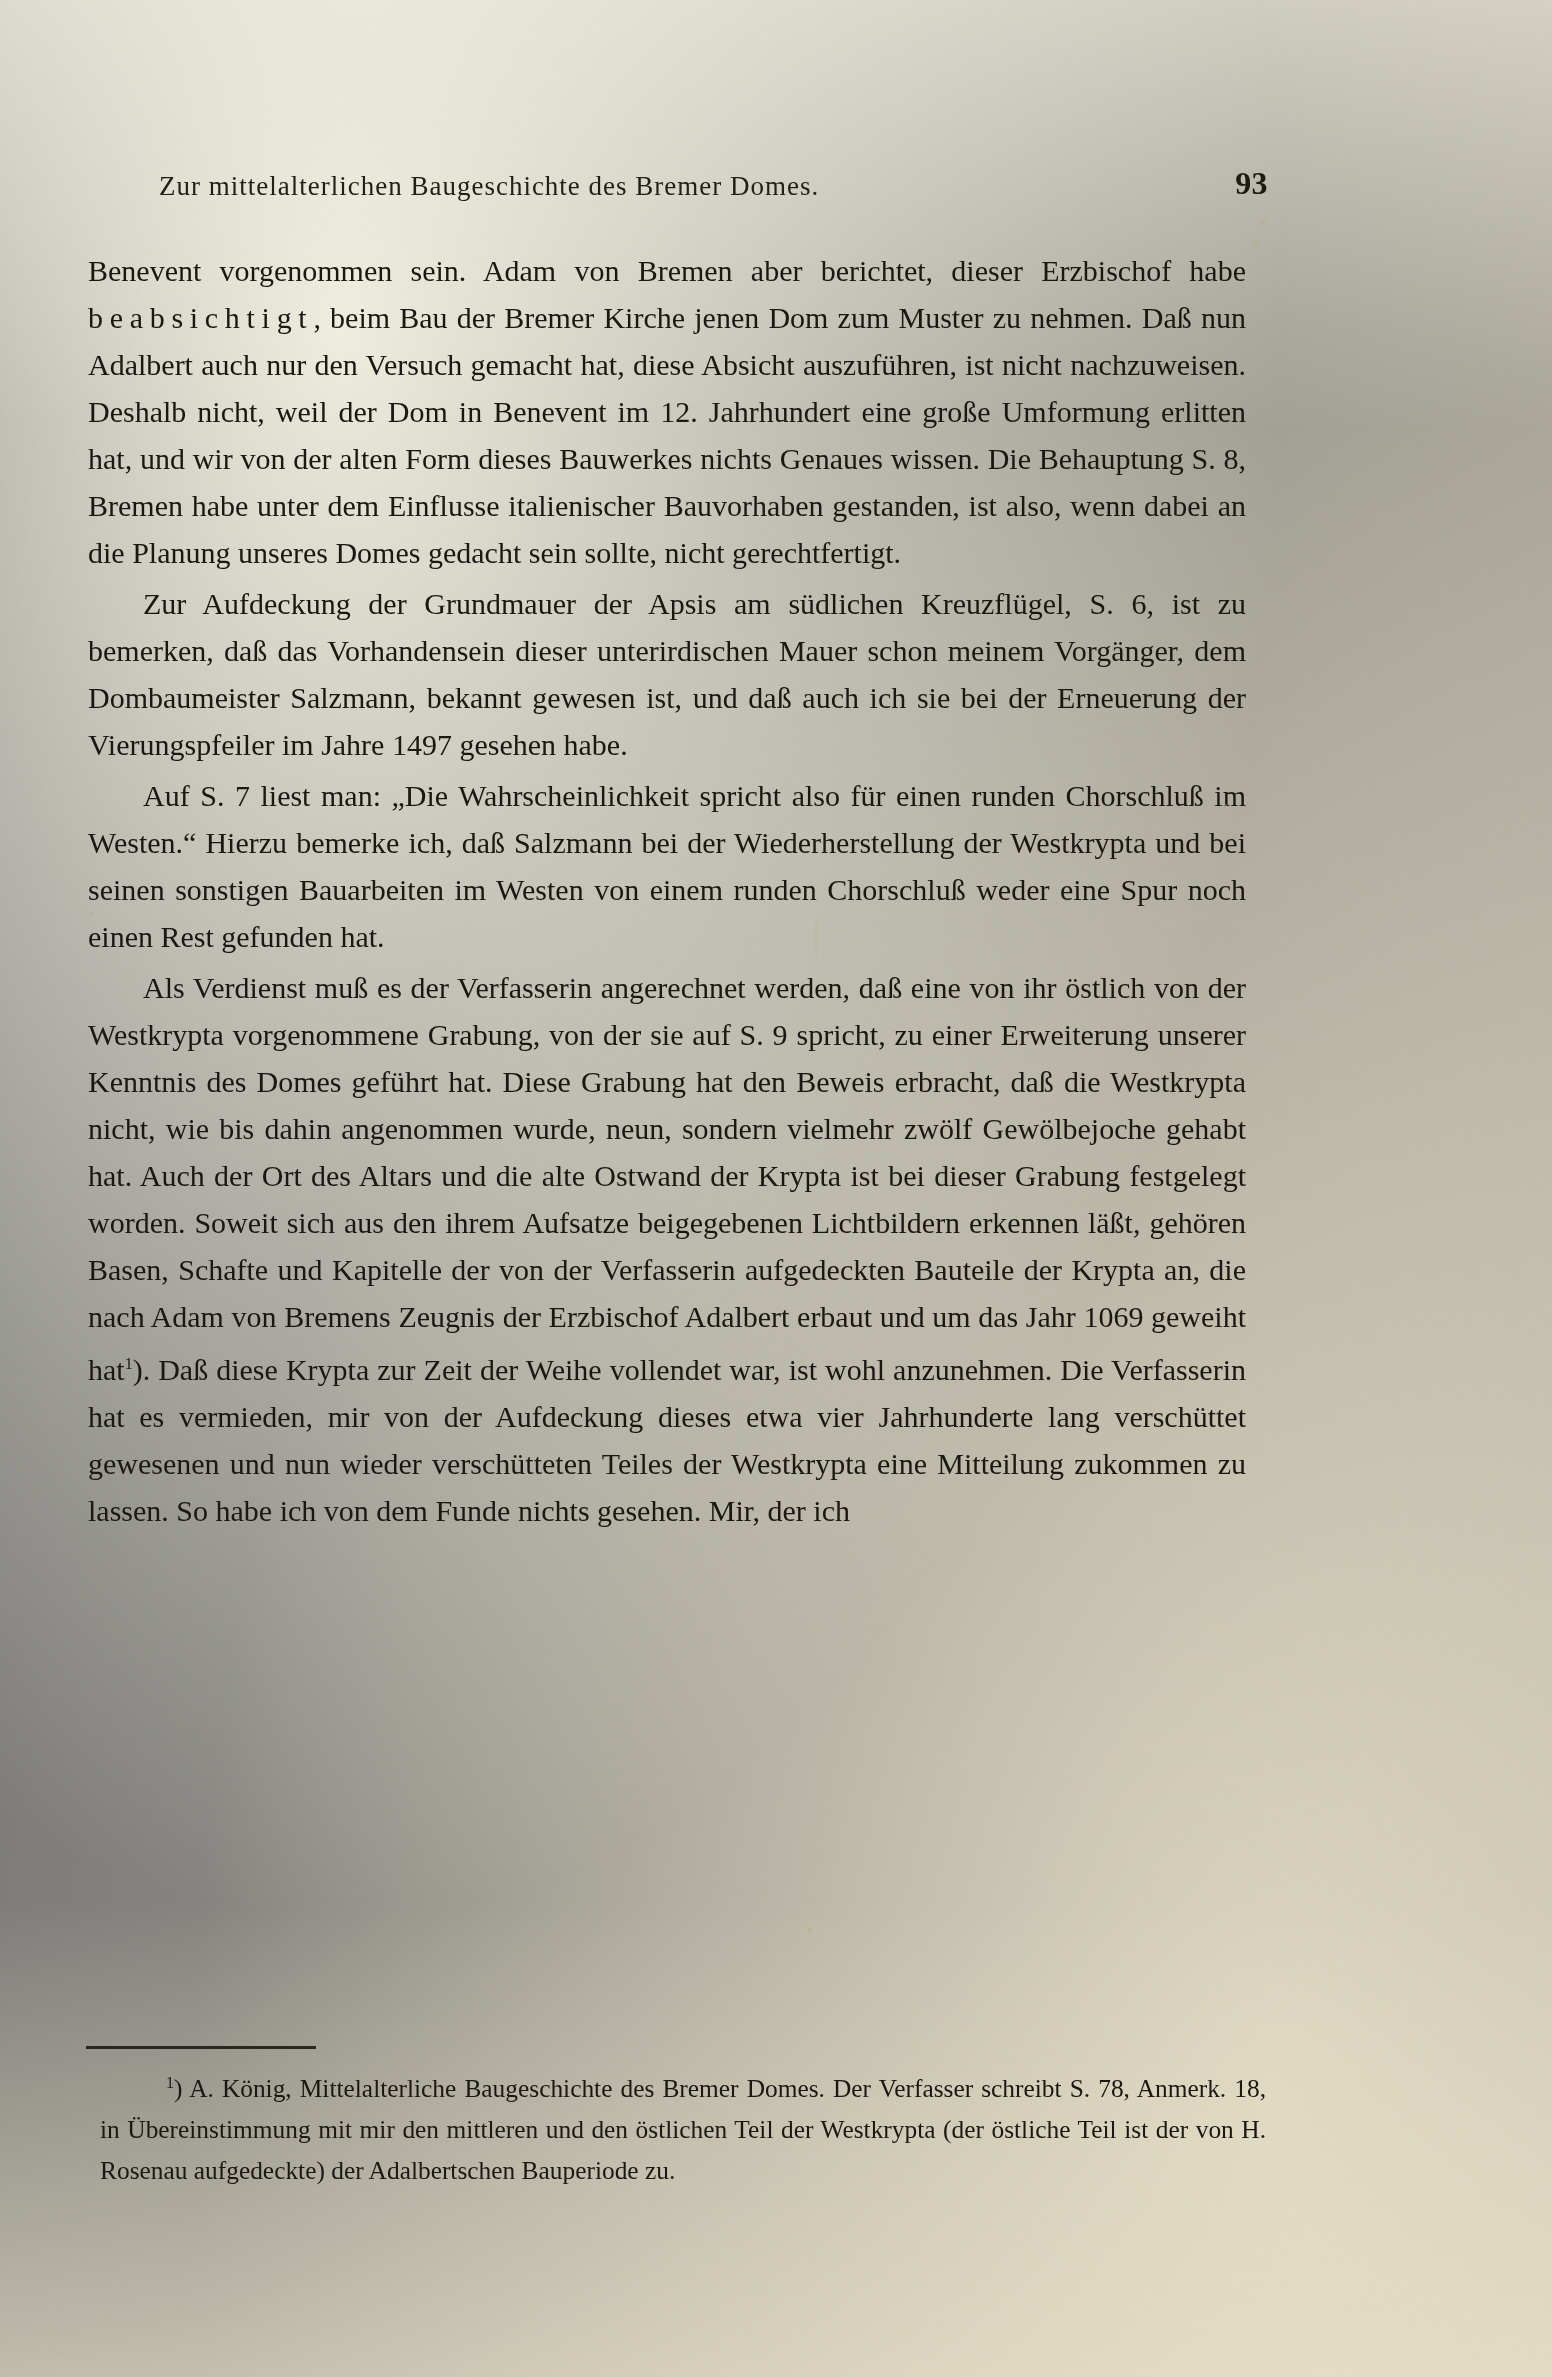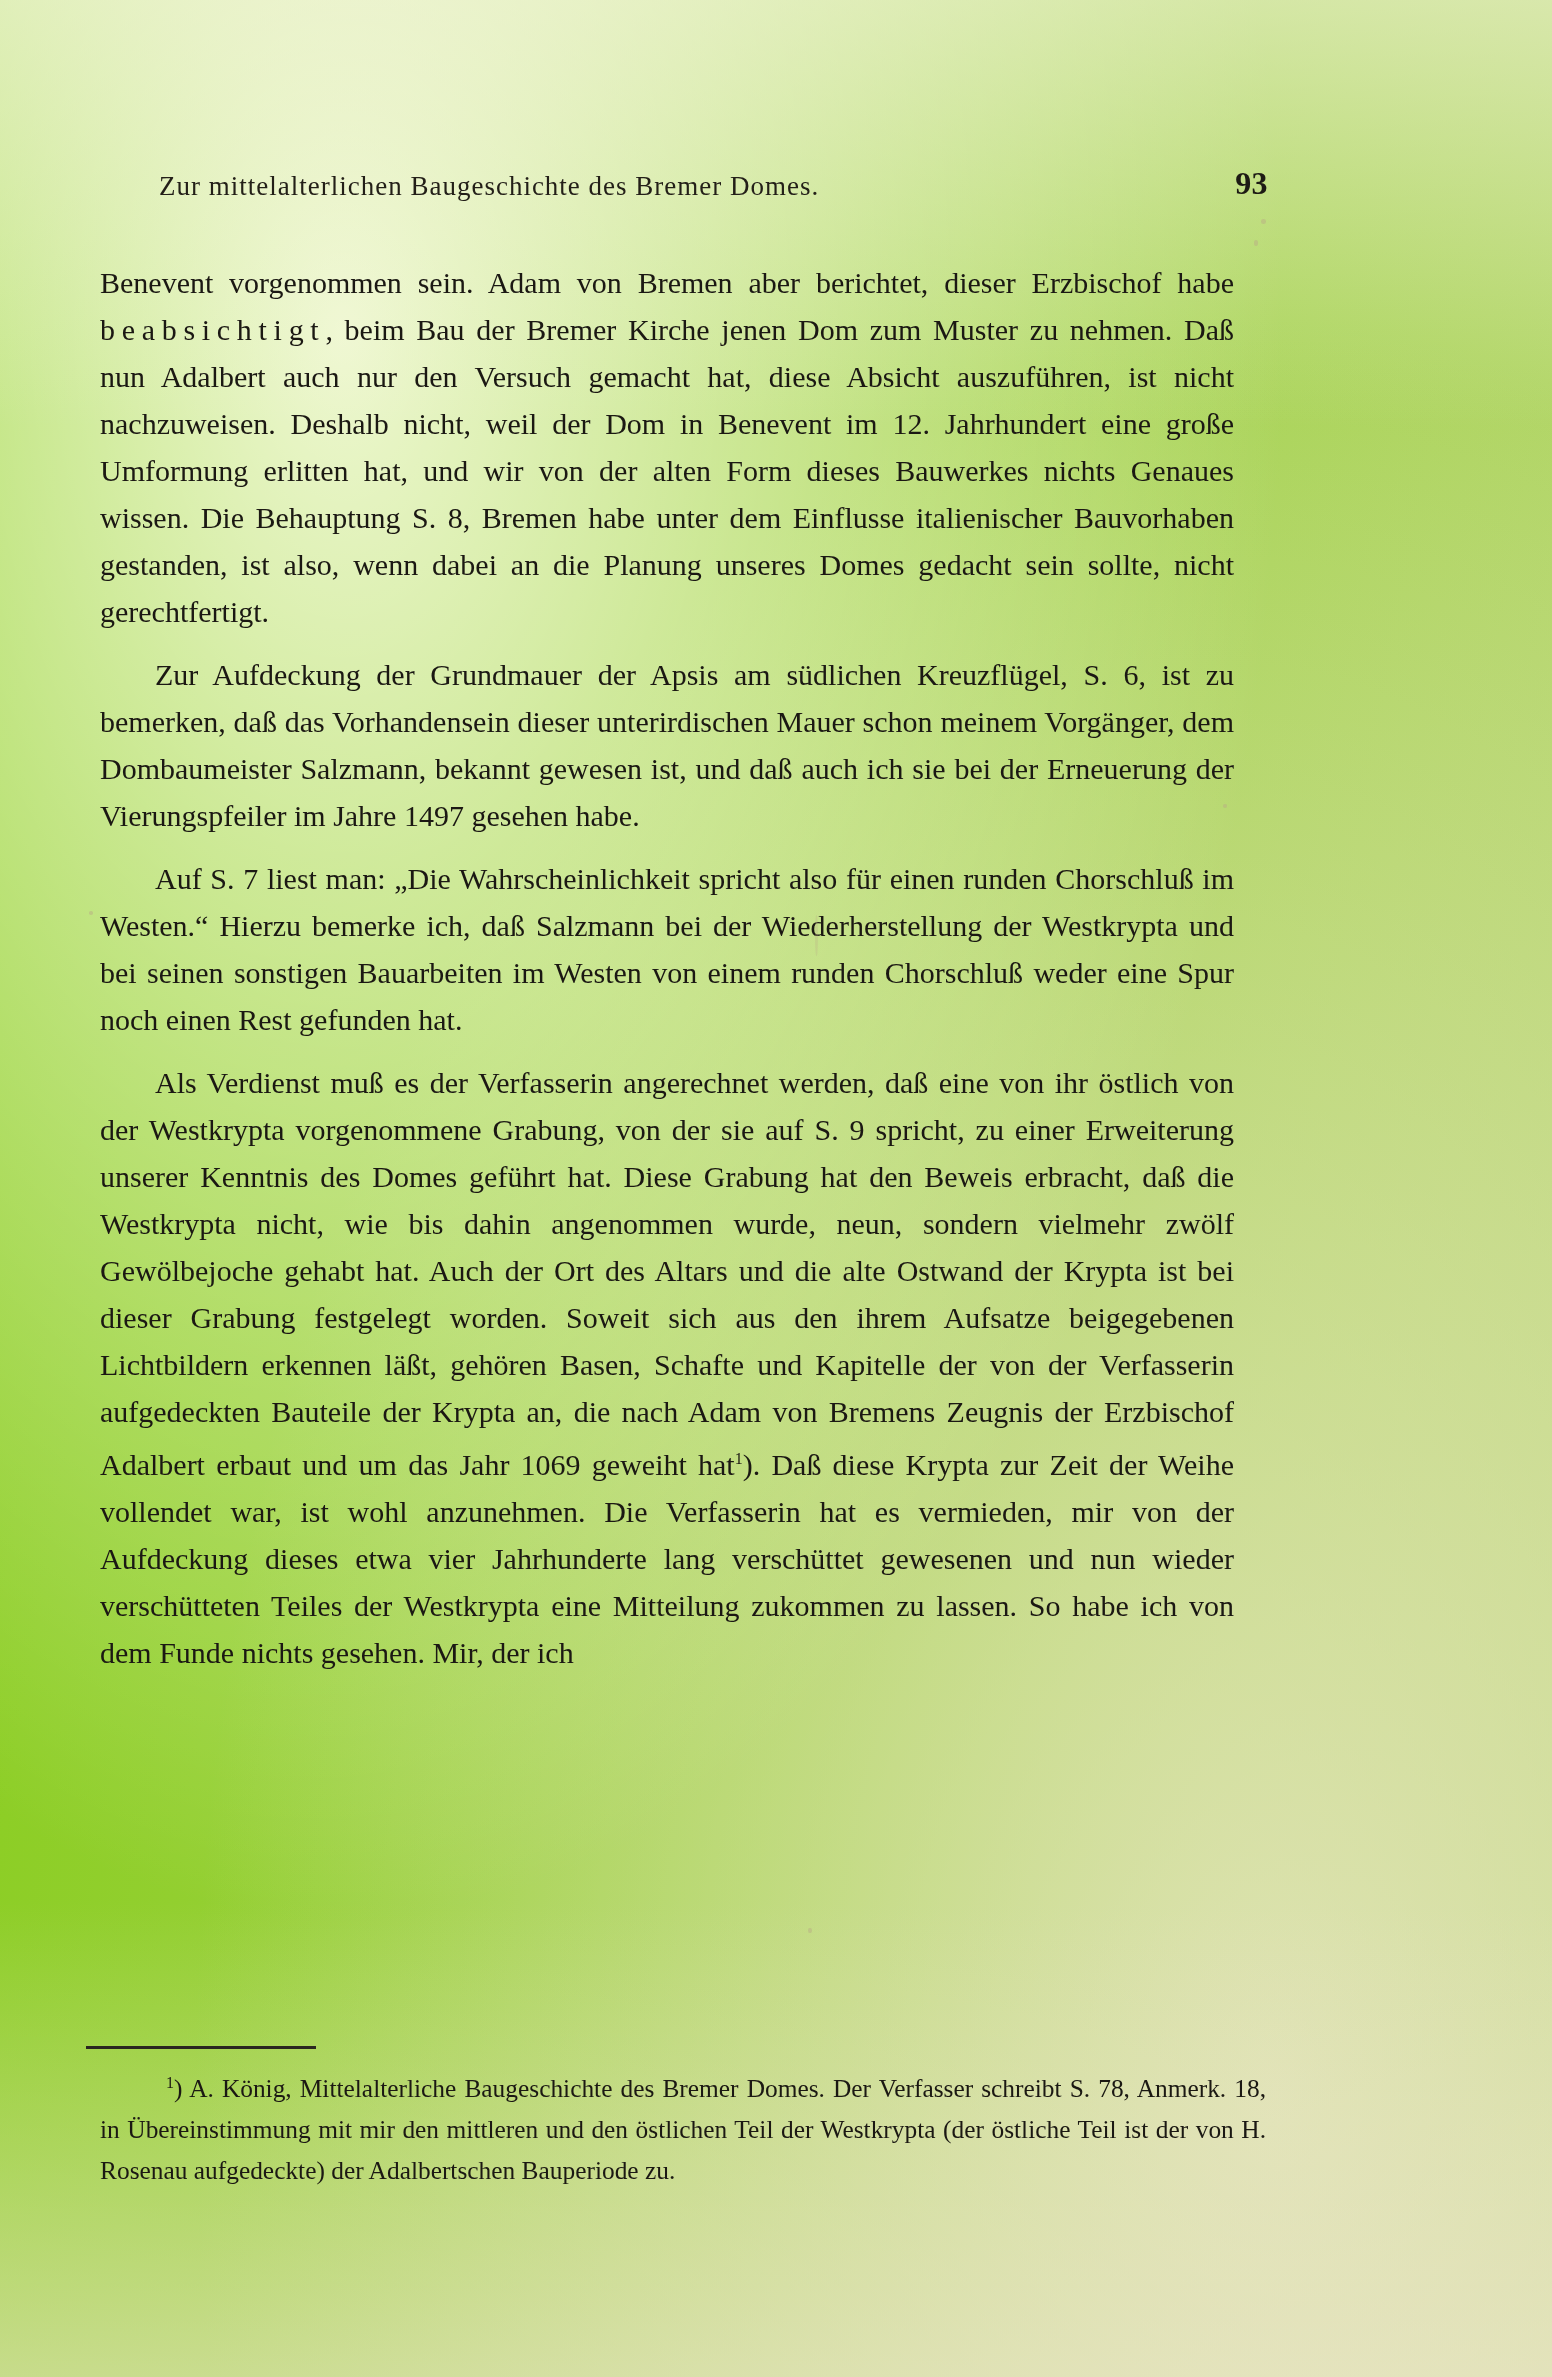--- a/index.html
+++ b/index.html
@@ -10,21 +10,21 @@
   }
   body {
     font-family: "Liberation Serif", "DejaVu Serif", serif;
   }
 
   .page {
     position: relative;
     width: 1553px;
     height: 2377px;
     margin: 0 auto;
-    background: #84cc16;
+    background: #737373;
     overflow: hidden;
   }
 
   
   .page::before {
     content: "";
     position: absolute;
     inset: 0;
     background:
       radial-gradient(ellipse at 22% 14%, rgba(255,255,238,0.85) 0%, rgba(255,255,238,0) 55%),
@@ -83,21 +83,21 @@
     left: 84px;
     top: 243px;
     width: 1166px;
     color: #1b1813;
     font-size: 30px;
     line-height: 47px;
     text-align: justify;
     text-justify: inter-word;
   }
   .bodytext p {
-    margin: 16px;
+    margin: 4px;
     text-indent: 0;
     font-family: Liberation Serif, serif;
   }
   .bodytext p.indent {
     text-indent: 55px;
   }
   .sp {
     letter-spacing: 6.7px;
   }
 

